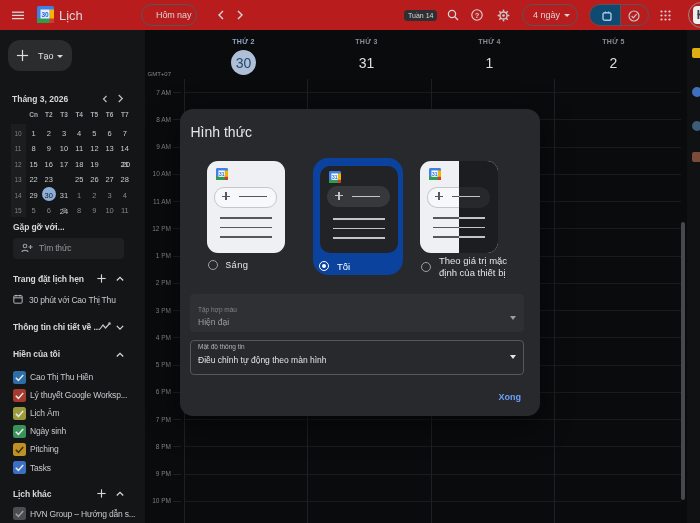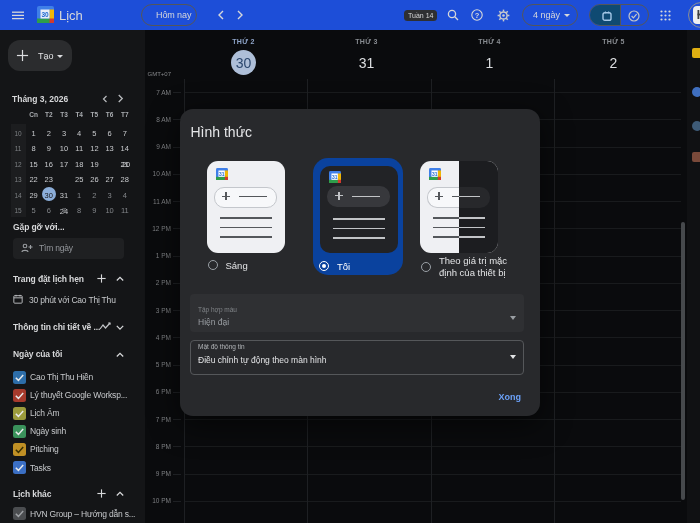--- a/index.html
+++ b/index.html
@@ -27,21 +27,21 @@
   #modal{left:180px;top:109px;width:360px;height:307px;background:#28292c;
          border-radius:13px;box-shadow:0 8px 30px rgba(0,0,0,.6);}
   .card{width:78px;height:92px;border-radius:11px;}
   .radio{width:10px;height:10px;border-radius:50%;border:1.2px solid #9aa0a6;box-sizing:border-box;}
   .mlab{font-size:9.5px;color:#e3e4e6;}
 </style>
 </head>
 <body>
 <div id="root">
 
-  <div id="topbar" class="abs" style="left:0;top:0;width:700px;height:30px;background:#1d4ed8;">
+  <div id="topbar" class="abs" style="left:0;top:0;width:700px;height:30px;background:#b91c1c;">
 
     <svg class="abs" style="left:12px;top:11px;" width="12" height="9" viewBox="0 0 12 9">
       <g stroke="#d7d8da" stroke-width="1.3">
           <line x1="0" y1="1.2" x2="12" y2="1.2"></line>
           <line x1="0" y1="4.4" x2="12" y2="4.4"></line>
           <line x1="0" y1="7.6" x2="12" y2="7.6"></line>
         </g>
     </svg>
 
     <svg class="abs" style="left:37px;top:6px;" width="17" height="17" viewBox="0 0 17 17">
@@ -217,21 +217,21 @@
     <div class="abs sb-head" style="left:13px;top:192px;">Gặp gỡ với...</div>
     <div class="abs" style="left:13px;top:207.5px;width:111px;height:21px;background:#1f2022;border-radius:4px;"></div>
     <svg class="abs" style="left:21px;top:213px;" width="12" height="10" viewBox="0 0 12 10">
         <g stroke="#9a9da1" stroke-width="1.1" fill="none">
           <circle cx="4" cy="3" r="1.8"></circle>
           <path d="M1 9 C1 6.8 7 6.8 7 9"></path>
           <line x1="9.5" y1="2" x2="9.5" y2="6"></line>
           <line x1="7.5" y1="4" x2="11.5" y2="4"></line>
         </g>
       </svg>
-    <div class="abs" style="left:39px;top:213px;font-size:8.5px;letter-spacing:-0.2px;color:#93969b;">Tìm ngày</div>
+    <div class="abs" style="left:39px;top:213px;font-size:8.5px;letter-spacing:-0.2px;color:#93969b;">Tìm thức</div>
 
     <div class="abs sb-head" style="left:13px;top:244px;">Trang đặt lịch hẹn</div>
     <svg class="abs" style="left:96.5px;top:244px;" width="9" height="9" viewBox="0 0 12 12">
         <g stroke="#d7d8da" stroke-width="1.5">
           <line x1="6" y1="0.5" x2="6" y2="11.5"></line>
           <line x1="0.5" y1="6" x2="11.5" y2="6"></line>
         </g>
       </svg>
     <svg class="abs" style="left:116px;top:246px;" width="8" height="5" viewBox="0 0 10 6">
         <path d="M1 5.5 L5 1.5 L9 5.5" stroke="#d7d8da" stroke-width="1.6" fill="none"></path>
@@ -246,21 +246,21 @@
 
     <div class="abs sb-head" style="left:13px;top:292px;">Thông tin chi tiết về ...</div>
     <svg class="abs" style="left:98.5px;top:291.5px;" width="12" height="9" viewBox="0 0 12 9">
         <path d="M1 7 L4 3 L6.5 6 L11 1" stroke="#c3c5c8" stroke-width="1.2" fill="none"></path>
         <path d="M9.2 1 L11 1 L11 2.8" stroke="#c3c5c8" stroke-width="1.2" fill="none"></path>
       </svg>
     <svg class="abs" style="left:116px;top:295px;" width="8" height="5" viewBox="0 0 10 6">
         <path d="M1 1 L5 5 L9 1" stroke="#d7d8da" stroke-width="1.6" fill="none"></path>
       </svg>
 
-    <div class="abs sb-head" style="left:13px;top:319px;">Ngày của tôi</div>
+    <div class="abs sb-head" style="left:13px;top:319px;">Hiền của tôi</div>
     <svg class="abs" style="left:116px;top:322px;" width="8" height="5" viewBox="0 0 10 6">
         <path d="M1 5.5 L5 1.5 L9 5.5" stroke="#d7d8da" stroke-width="1.6" fill="none"></path>
       </svg>
     <div id="mylists">
         <div class="abs chk" style="left: 13px; top: 340.5px; background: rgb(45, 109, 168);">
           <svg width="13" height="13" viewBox="0 0 13 13">
             <path d="M2.8 6.8 L5.4 9.4 L10.2 4" stroke="#e8e9eb" stroke-width="1.5" fill="none"></path>
           </svg>
         </div>
         <div class="abs sb-txt" style="left: 30px; top: 342px; white-space: nowrap;">Cao Thị Thu Hiền</div>
@@ -408,21 +408,21 @@
       </svg>
       <div class="abs" style="left:7px;top:26px;width:63px;height:21px;background:#f7f8fa;border:1px solid #c4c7cc;border-radius:10px;box-sizing:border-box;"></div>
       <div class="abs" style="left:15px;top:34.5px;width:8px;height:1.4px;background:#54575b;"></div>
       <div class="abs" style="left:18.2px;top:31.3px;width:1.4px;height:8px;background:#54575b;"></div>
       <div class="abs" style="left:32px;top:35px;width:28px;height:1.4px;background:#54575b;"></div>
       <div class="abs" style="left:13px;top:56px;width:52px;height:1.5px;background:#54575b;"></div>
       <div class="abs" style="left:13px;top:65.5px;width:52px;height:1.5px;background:#54575b;"></div>
       <div class="abs" style="left:13px;top:75px;width:52px;height:1.5px;background:#54575b;"></div>
     </div>
     <div class="abs radio" style="left:28.2px;top:151px;"></div>
-    <div class="abs mlab" style="left:45.5px;top:150.5px;">Sáng</div>
+    <div class="abs mlab" style="left:45.5px;top:150.5px;font-family:Liberation Mono, monospace;">Sáng</div>
 
     <div class="abs" style="left:133px;top:49px;width:90px;height:117px;background:#0a429e;border-radius:15px;"></div>
     <div class="abs" style="left:140px;top:57px;width:78px;height:87px;border-radius:10px;background:#222326;">
       <svg class="abs" style="left:9px;top:5px;" width="12" height="12" viewBox="0 0 17 17">
         <rect x="0" y="0" width="17" height="17" rx="2" fill="#3f7fe8"></rect>
           <rect x="12.5" y="3.5" width="4.5" height="10" fill="#f0b505"></rect>
           <rect x="0" y="12.5" width="13" height="4.5" fill="#2e9e4b"></rect>
           <rect x="12.5" y="12.5" width="4.5" height="4.5" fill="#d23b2d"></rect>
           <rect x="3.5" y="3.5" width="9" height="9" fill="#fff"></rect>
           <text x="8" y="10.8" font-size="7" font-weight="bold" fill="#1a67d2" text-anchor="middle">31</text>

